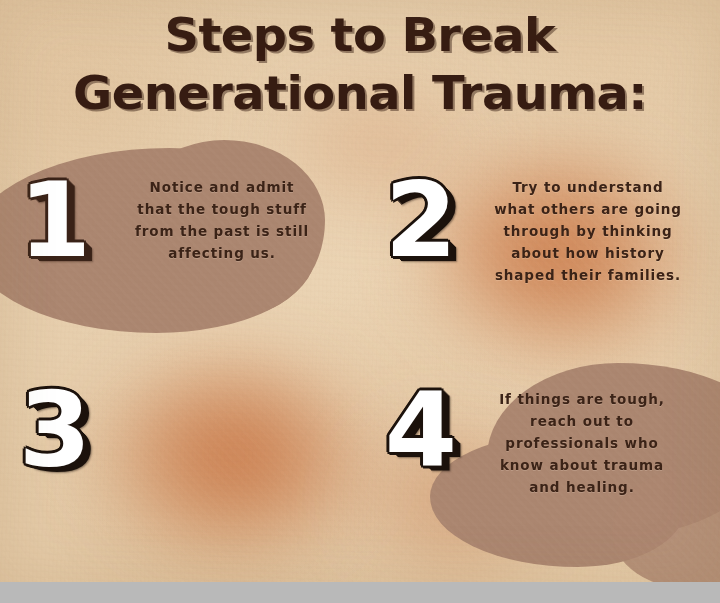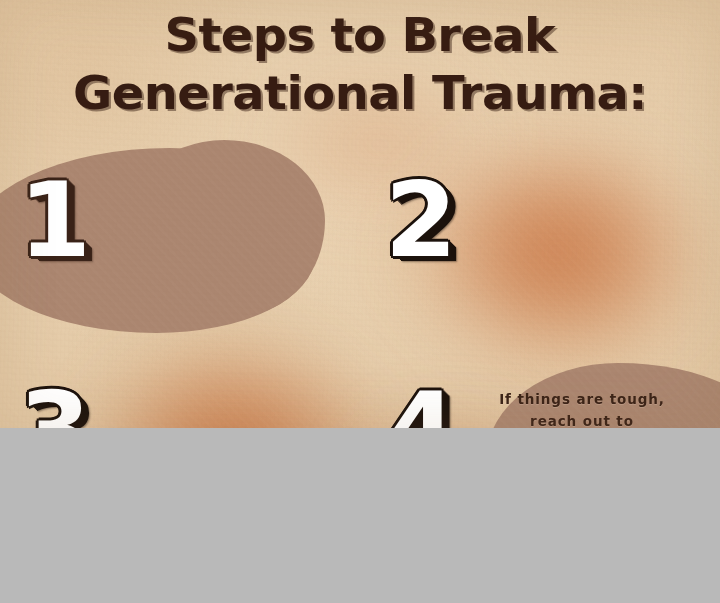--- a/index.html
+++ b/index.html
@@ -5,21 +5,21 @@
 <style>
   html, body {
     margin: 0;
     padding: 0;
     background: #b9b9b9;
   }
 
   .poster {
     position: relative;
     width: 720px;
-    height: 428px;
+    height: 582px;
     overflow: hidden;
     background-color: #3b82f6;
     font-family: "DejaVu Sans", sans-serif;
     -webkit-font-smoothing: antialiased;
   }
 
   
   .paper-base {
     position: absolute;
     inset: 0;
@@ -235,24 +235,33 @@
 
   <div class="title-block">
     <span class="title-line">Steps to Break</span>
     <span class="title-line">Generational Trauma:</span>
   </div>
 
   <div class="steps">
 
     <div class="step step-1">
       <div class="step-number">1</div>
+      <div class="step-text">Notice and admit
+that the tough stuff
+from the past is still
+affecting us.</div>
     </div>
 
     <div class="step step-2">
       <div class="step-number">2</div>
+      <div class="step-text">Try to understand
+what others are going
+through by thinking
+about how history
+shaped their families.</div>
     </div>
 
     <div class="step step-3">
       <div class="step-number">3</div>
     </div>
 
     <div class="step step-4">
       <div class="step-number">4</div>
       <div class="step-text">If things are tough,
 reach out to

